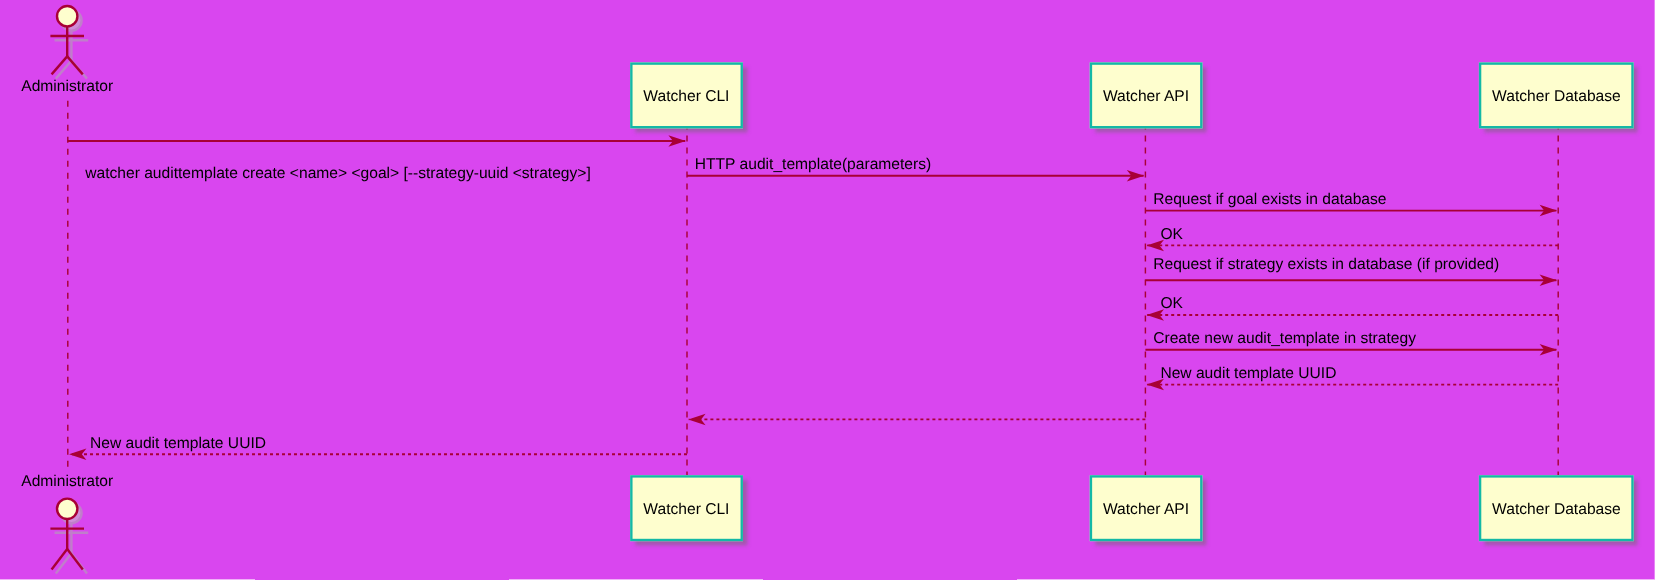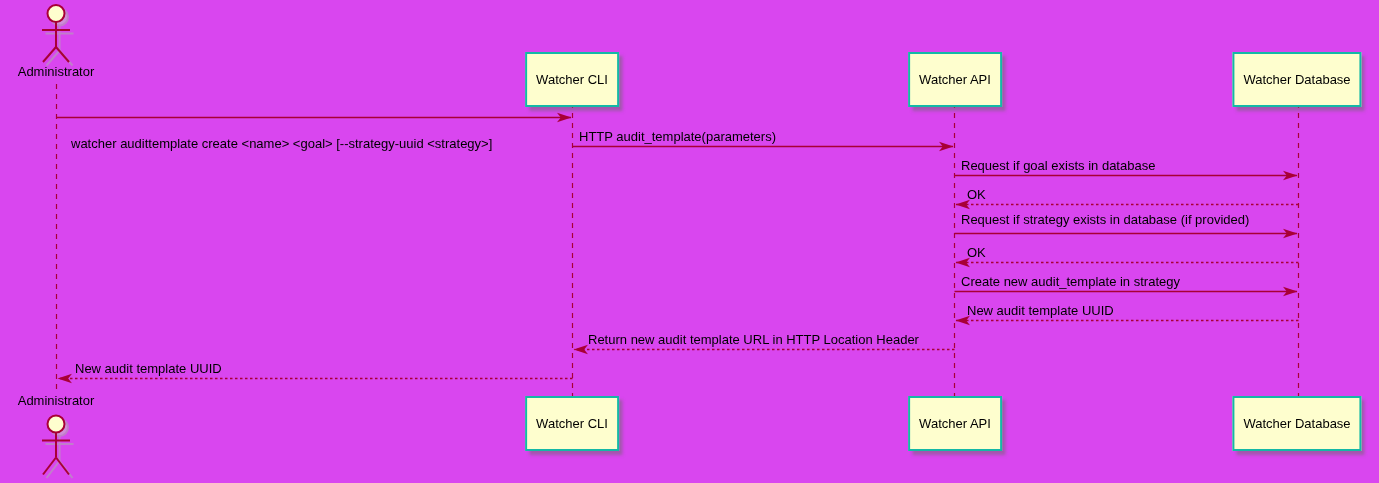--- a/index.html
+++ b/index.html
@@ -103,16 +103,15 @@
   <div class="pbox" style="left:1297px; top:396px;">Watcher Database</div>
 
   <div class="msg" style="left:71px;  top:100px;margin-top:36px;">watcher audittemplate create &lt;name&gt; &lt;goal&gt; [--strategy-uuid &lt;strategy&gt;]</div>
   <div class="msg" style="left:579px; top:129px;">HTTP audit_template(parameters)</div>
   <div class="msg" style="left:961px; top:158px;">Request if goal exists in database</div>
   <div class="msg" style="left:967px; top:187px;">OK</div>
   <div class="msg" style="left:961px; top:212px;">Request if strategy exists in database (if provided)</div>
   <div class="msg" style="left:967px; top:245px;">OK</div>
   <div class="msg" style="left:961px; top:274px;">Create new audit_template in strategy</div>
   <div class="msg" style="left:967px; top:303px;">New audit template UUID</div>
-  <div class="msg" style="left:588px; top:332px;">Return new audit template URL in HTTP Location Header</div>
   <div class="msg" style="left:75px;  top:361px;">New audit template UUID</div>
 
 </div>
 
 </body></html>

